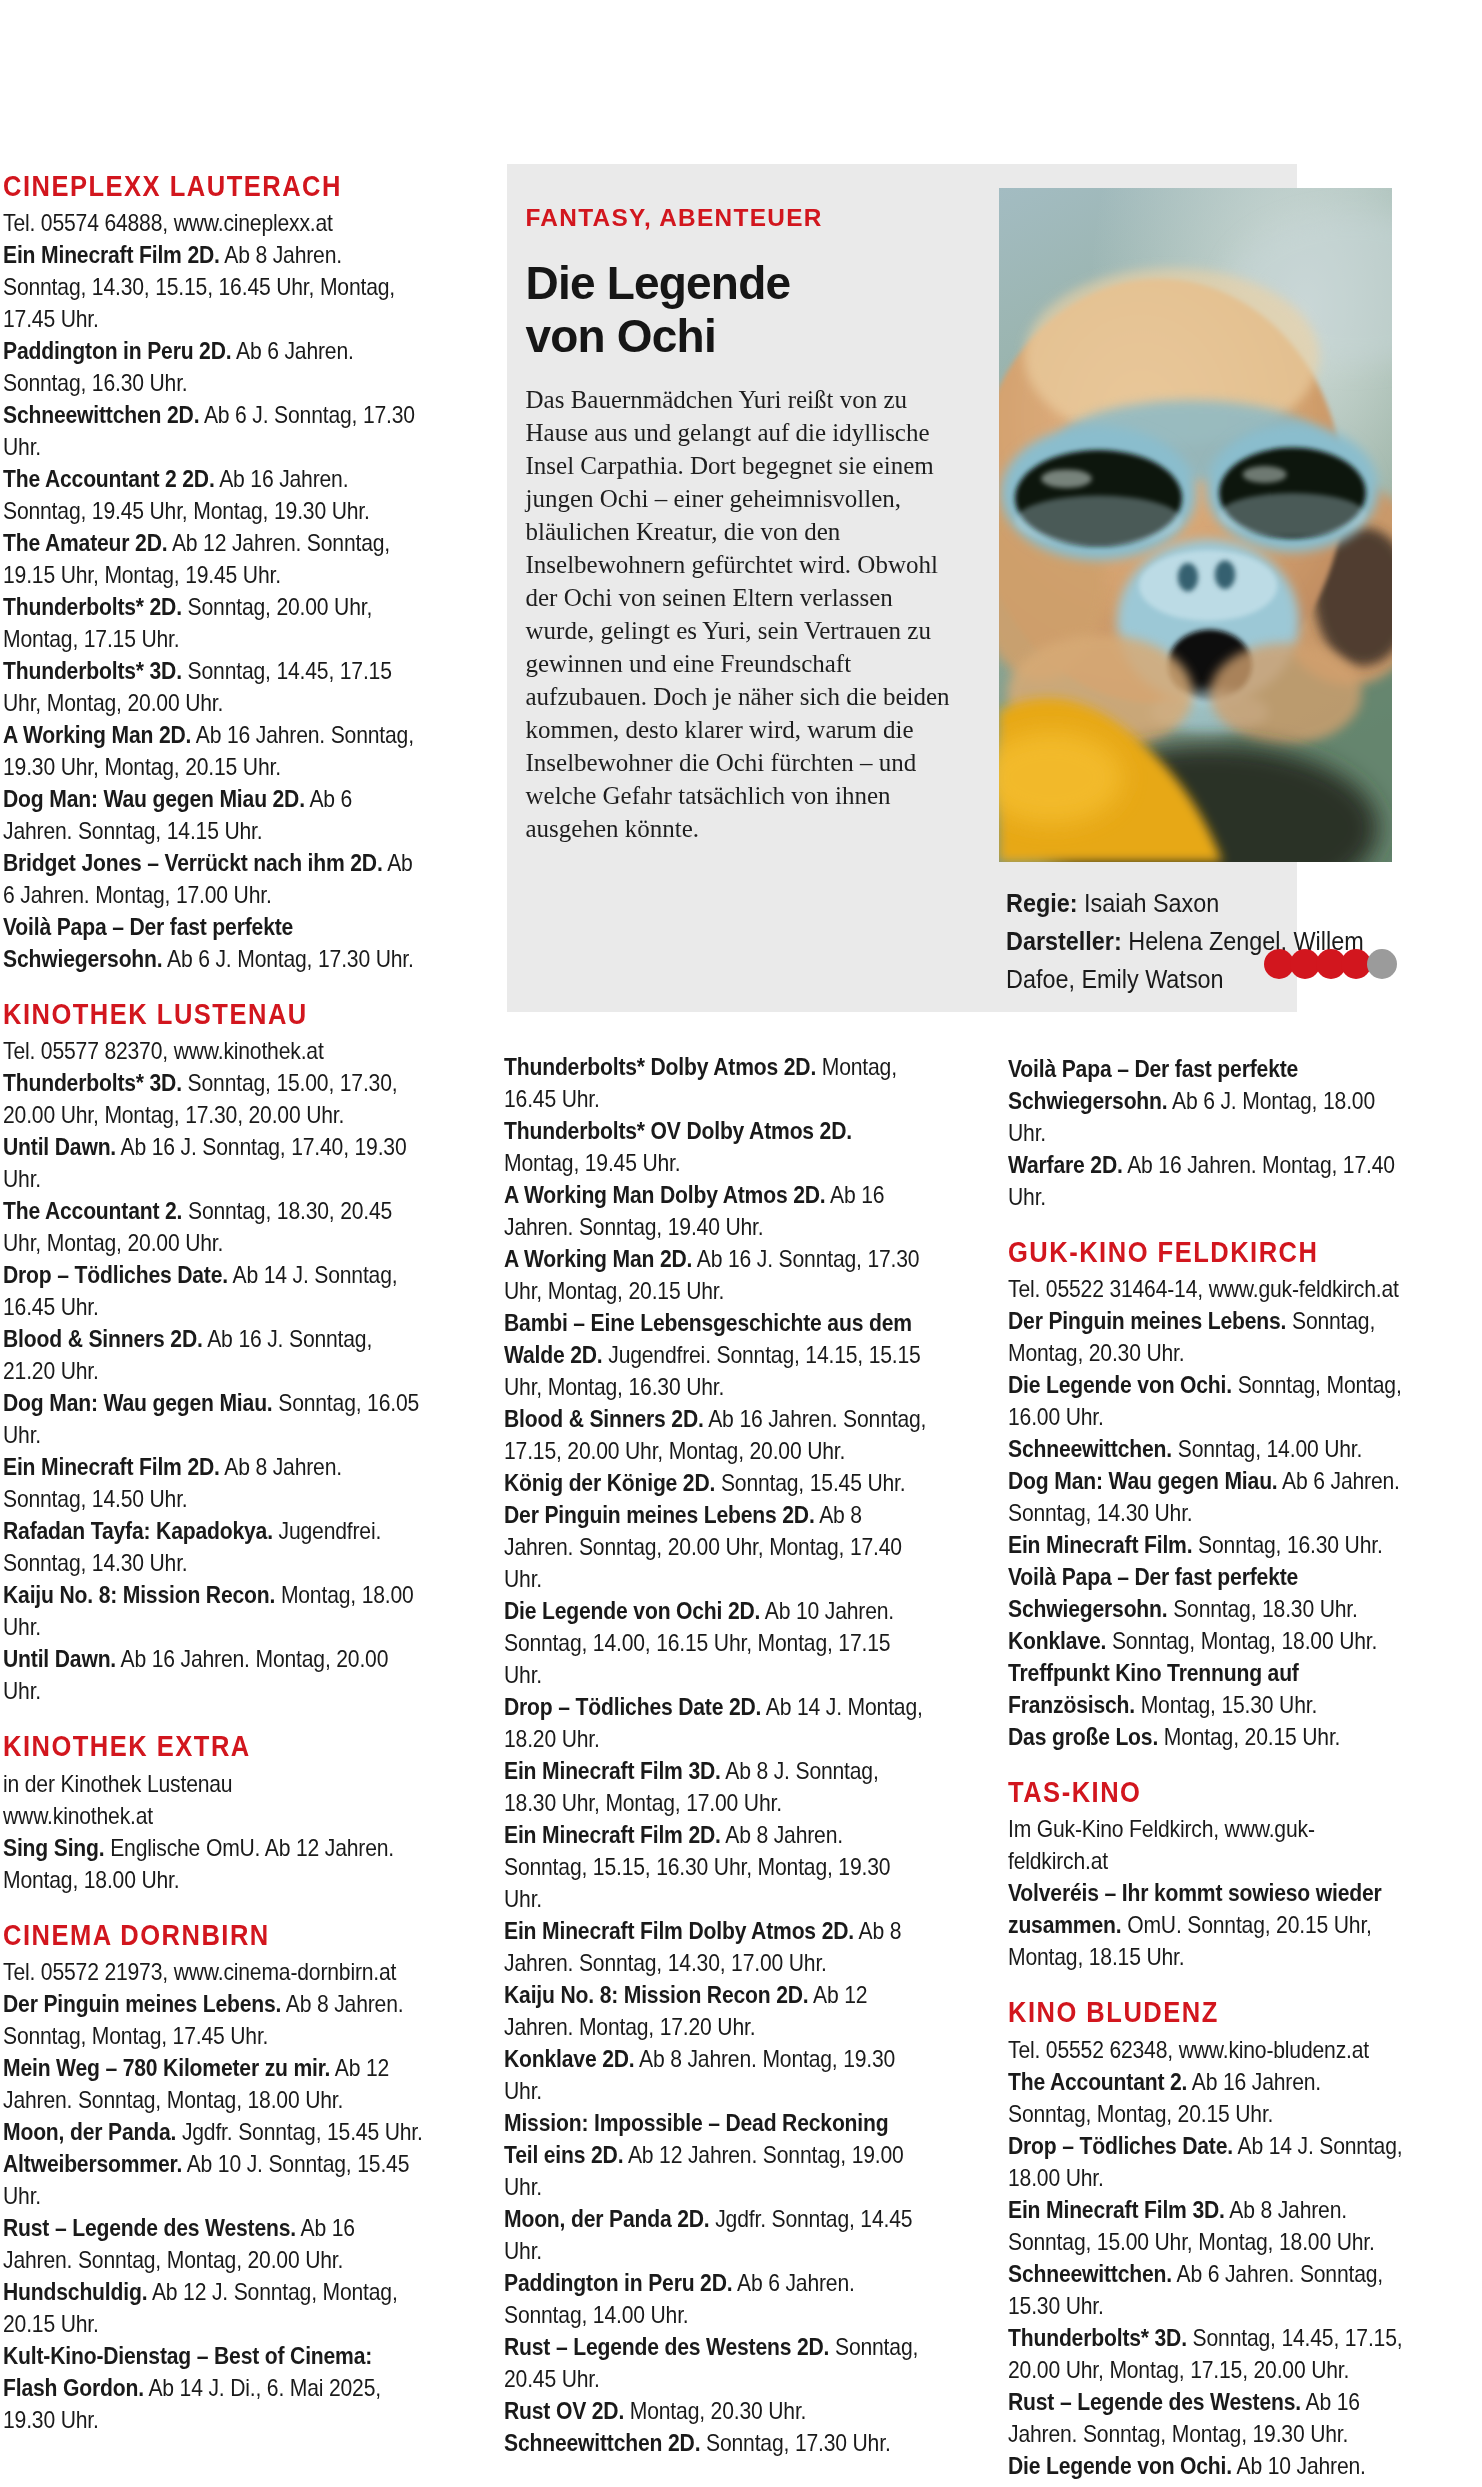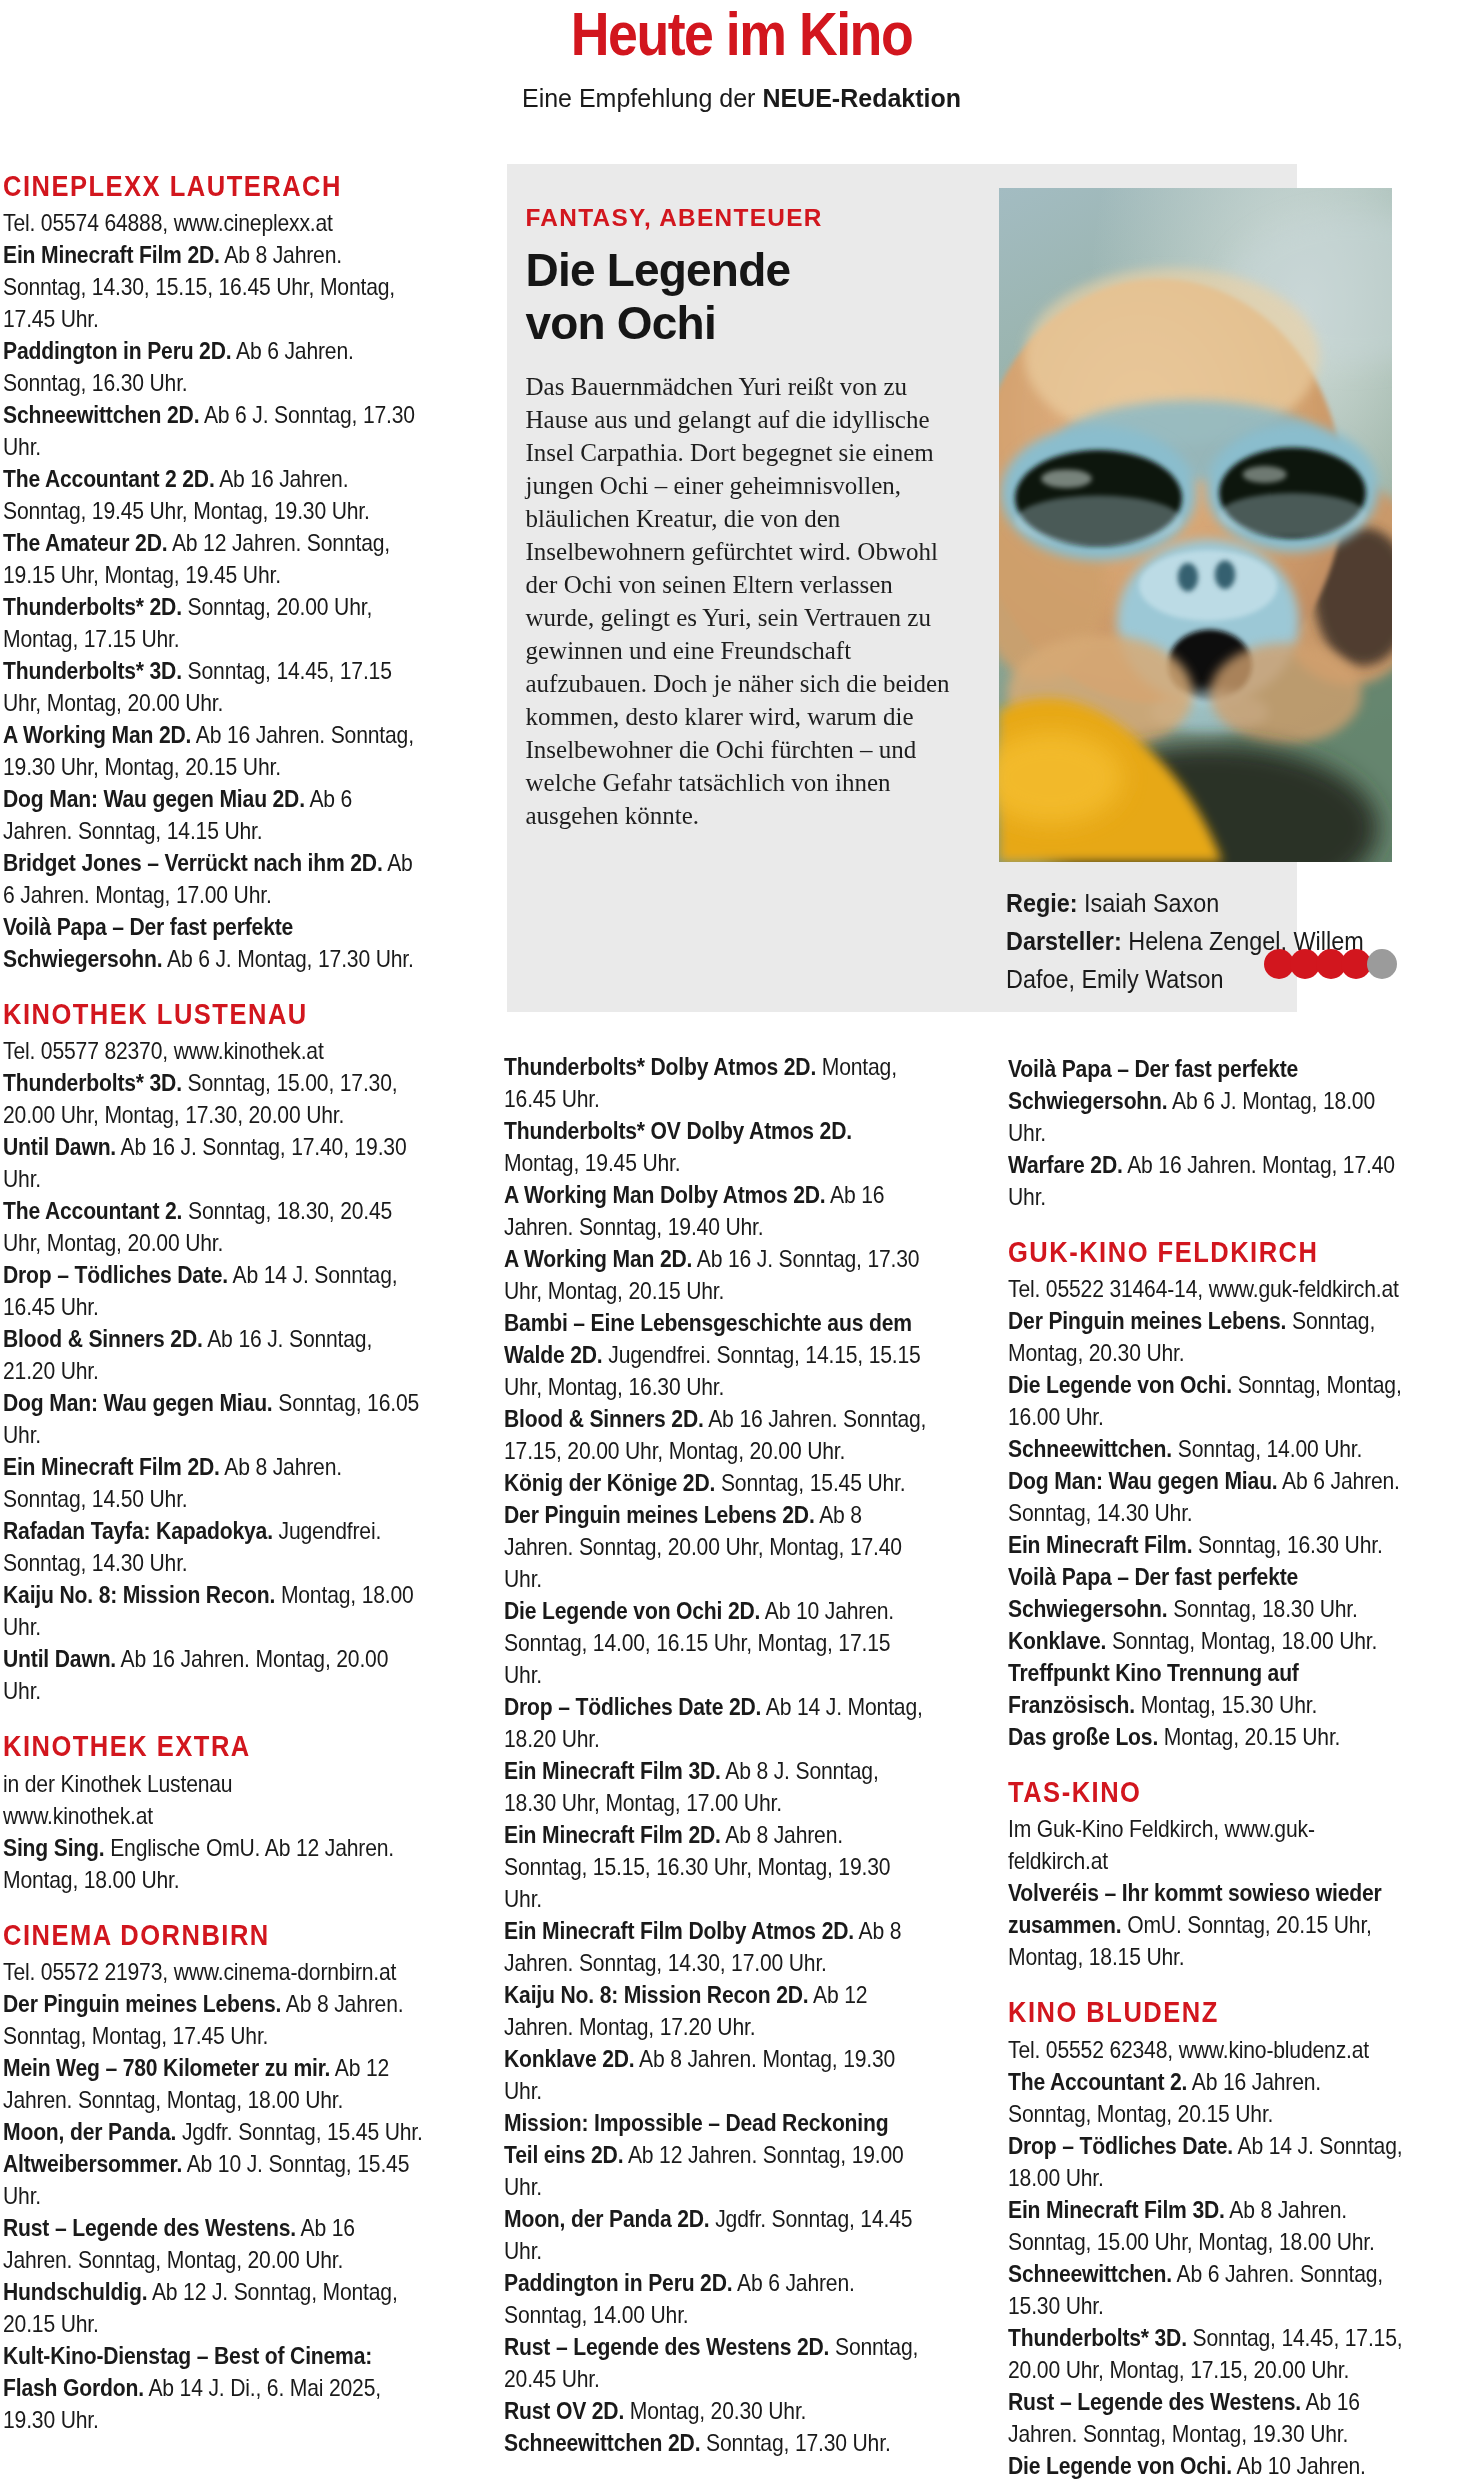--- a/index.html
+++ b/index.html
@@ -18,45 +18,41 @@
   .col-right{left:1008px;top:1053px;width:452px;transform:scaleX(0.88);}
   .column h2{margin:22px 0 4.2px 0;font-size:29px;line-height:34px;font-weight:800;
         color:var(--accent);letter-spacing:1.7px;}
   .column > h2:first-child{margin-top:0;}
   .column p{margin:0;font-size:24px;line-height:32px;letter-spacing:-0.2px;}
   .column p b{font-weight:700;letter-spacing:-0.2px;}
   
   .panel{position:absolute;left:507px;top:164px;width:790px;height:848px;background:var(--panel);}
   .review{position:absolute;left:18.5px;top:39px;width:430px;}
   .kicker{margin:0;font-size:24.4px;line-height:29px;font-weight:800;color:var(--accent);letter-spacing:1.3px;}
-  .feature-title{margin:12px 0 0 0;width:337px;font-size:46px;line-height:53px;font-weight:800;
+  .feature-title{margin:25px 0 0 0;width:337px;font-size:46px;line-height:53px;font-weight:800;
         letter-spacing:-0.8px;color:#161616;}
   .feature-body{margin:20px 0 0 0;font-family:"Liberation Serif",serif;font-size:25px;
         line-height:33px;color:#1e1e1e;}
   .photo{position:absolute;left:492px;top:23.6px;width:393px;height:674px;overflow:hidden;}
   .photo svg{display:block;width:100%;height:100%;}
   .credits{position:absolute;left:499px;top:720px;width:421px;font-size:26px;line-height:38px;
         transform:scaleX(0.9);transform-origin:left top;}
   .credits p{margin:0;}
   .credits b{font-weight:700;}
   .rating{position:absolute;left:757px;top:785px;white-space:nowrap;}
   .rating .dot{display:inline-block;width:30px;height:30px;border-radius:50%;
         background:var(--rating-empty);margin-left:-4.2px;vertical-align:middle;}
   .rating .dot:first-child{margin-left:0;}
   .rating .dot.filled{background:var(--rating-filled);}
 </style>
 </head>
 <body>
 
 <div class="page">
 
-  <div class="masthead">
-    <h1>Heute im Kino</h1>
-    <p class="subtitle"><span>Eine Empfehlung der </span><b>NEUE-Redaktion</b></p>
-  </div>
 
   <div class="panel">
     <div class="review">
       <p class="kicker">FANTASY, ABENTEUER</p>
       <h3 class="feature-title">Die Legende von Ochi</h3>
       <p class="feature-body">Das Bauernmädchen Yuri reißt von zu Hause aus und gelangt auf die idyllische Insel Carpathia. Dort begegnet sie einem jungen Ochi – einer geheimnisvollen, bläulichen Kreatur, die von den Inselbewohnern gefürchtet wird. Obwohl der Ochi von seinen Eltern verlassen wurde, gelingt es Yuri, sein Vertrauen zu gewinnen und eine Freundschaft aufzubauen. Doch je näher sich die beiden kommen, desto klarer wird, warum die Inselbewohner die Ochi fürchten – und welche Gefahr tatsächlich von ihnen ausgehen könnte.</p>
     </div>
 
     <div class="photo">
       <svg viewBox="0 0 466 800" preserveAspectRatio="none">

